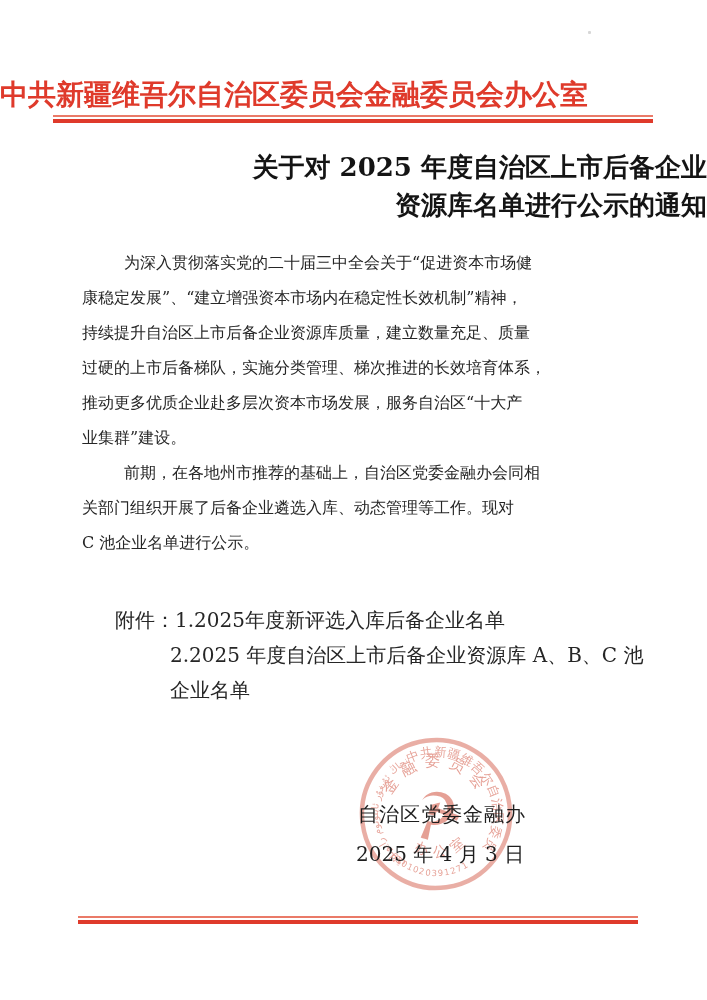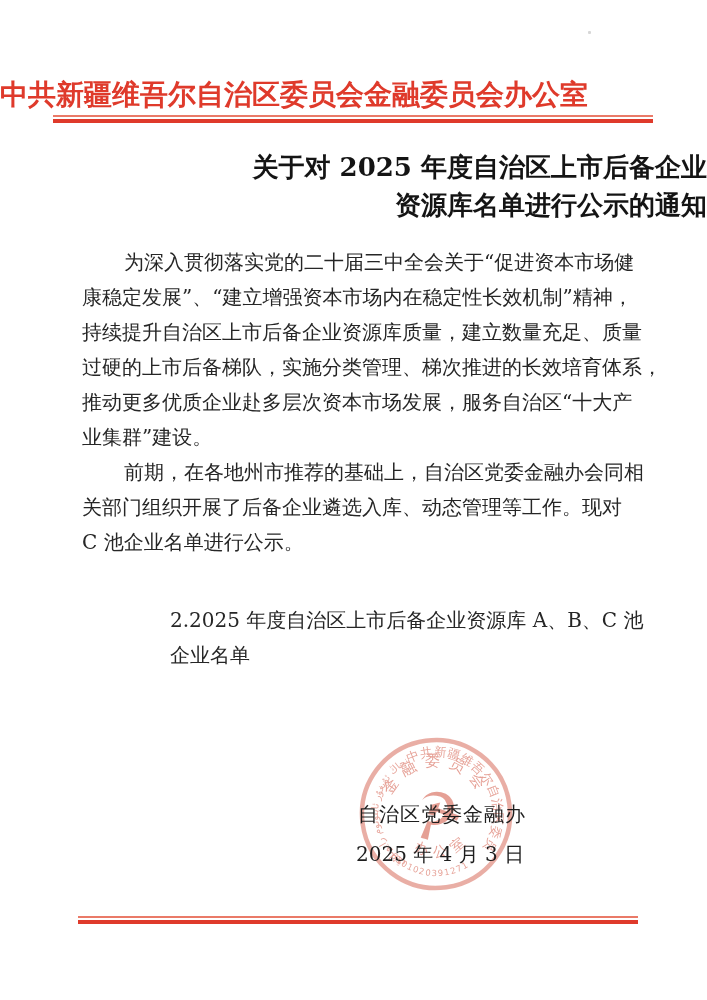--- a/index.html
+++ b/index.html
@@ -28,21 +28,21 @@
   .rule .thick{height:4px;background:#df3a2b;}
   
   .doc-title{
     position:absolute;top:148px;left:0;width:707px;
     text-align:right;font-weight:bold;color:#141414;
     font-size:26px;line-height:38px;
   }
   
   .body-text{
     position:absolute;top:245px;left:82px;width:560px;
-    font-size:20px;line-height:35px;
+    font-size:16px;line-height:35px;
     white-space:nowrap;
   }
   .body-text .line{height:35px;}
   .line.indent{padding-left:42px;}
   
   .attachments{
     position:absolute;top:603px;left:115px;
     font-size:20px;line-height:35px;white-space:nowrap;
   }
   .attach-row{height:35px;}
@@ -92,20 +92,23 @@
     <div class="line">持续提升自治区上市后备企业资源库质量，建立数量充足、质量</div>
     <div class="line">过硬的上市后备梯队，实施分类管理、梯次推进的长效培育体系，</div>
     <div class="line">推动更多优质企业赴多层次资本市场发展，服务自治区“十大产</div>
     <div class="line">业集群”建设。</div>
     <div class="line indent">前期，在各地州市推荐的基础上，自治区党委金融办会同相</div>
     <div class="line">关部门组织开展了后备企业遴选入库、动态管理等工作。现对</div>
     <div class="line">C 池企业名单进行公示。</div>
   </div>
 
   <div class="attachments">
+    <div class="attach-row">
+      <span class="attach-label">附件：</span><span class="attach-item">1.2025年度新评选入库后备企业名单</span>
+    </div>
     <div class="attach-row attach-cont">2.2025 年度自治区上市后备企业资源库 A、B、C 池</div>
     <div class="attach-row attach-cont">企业名单</div>
   </div>
 
   <svg class="seal" viewBox="0 0 176 176">
     <defs>
       <path id="arcCn" d="M 68.2,33.5 A 58,58 0 0 1 125.3,132.4" fill="none"></path>
       <path id="arcUy" d="M 50.7,132.4 A 58,58 0 0 1 68.2,33.5" fill="none"></path>
       <path id="arcIn" d="M 46.4,64 A 48,48 0 0 1 135.8,83.8" fill="none"></path>
       <path id="arcBan" d="M 61,120.2 A 42,42 0 0 0 115,120.2" fill="none"></path>

